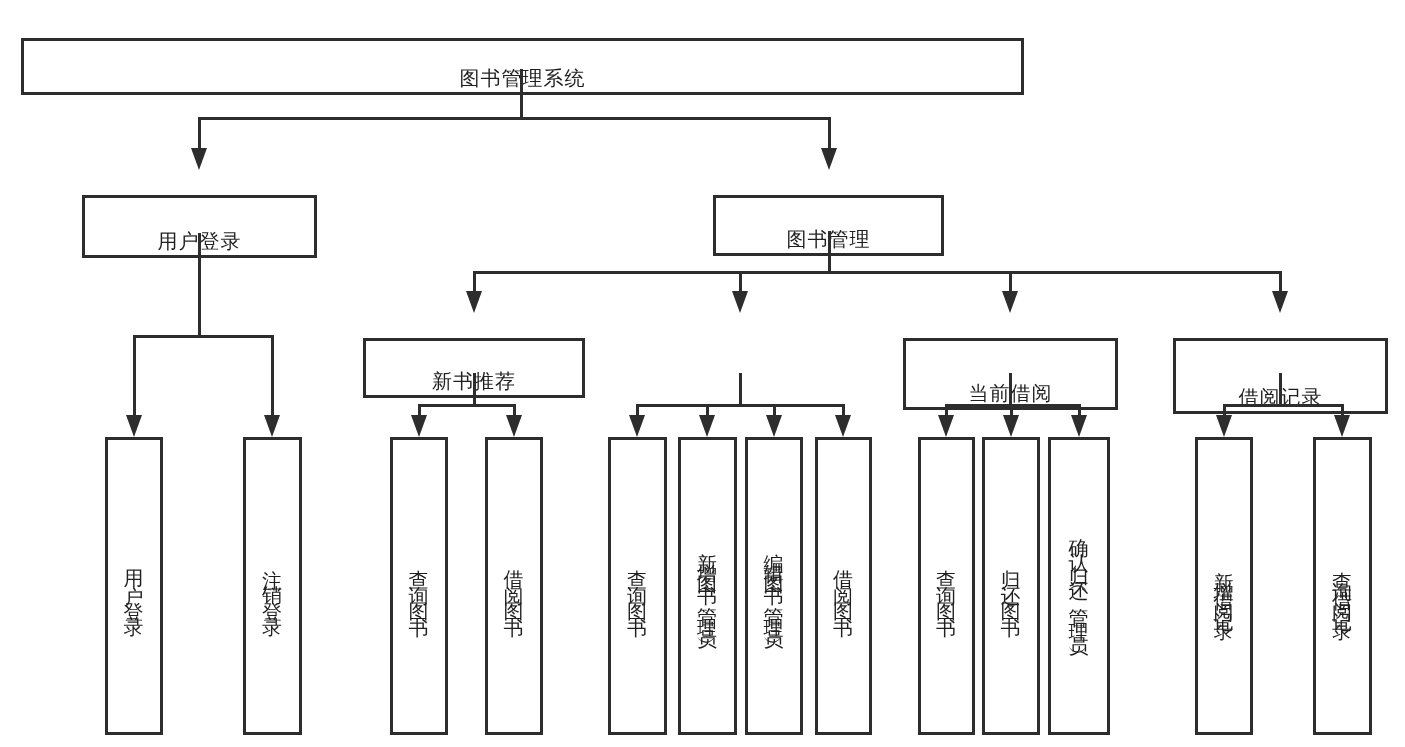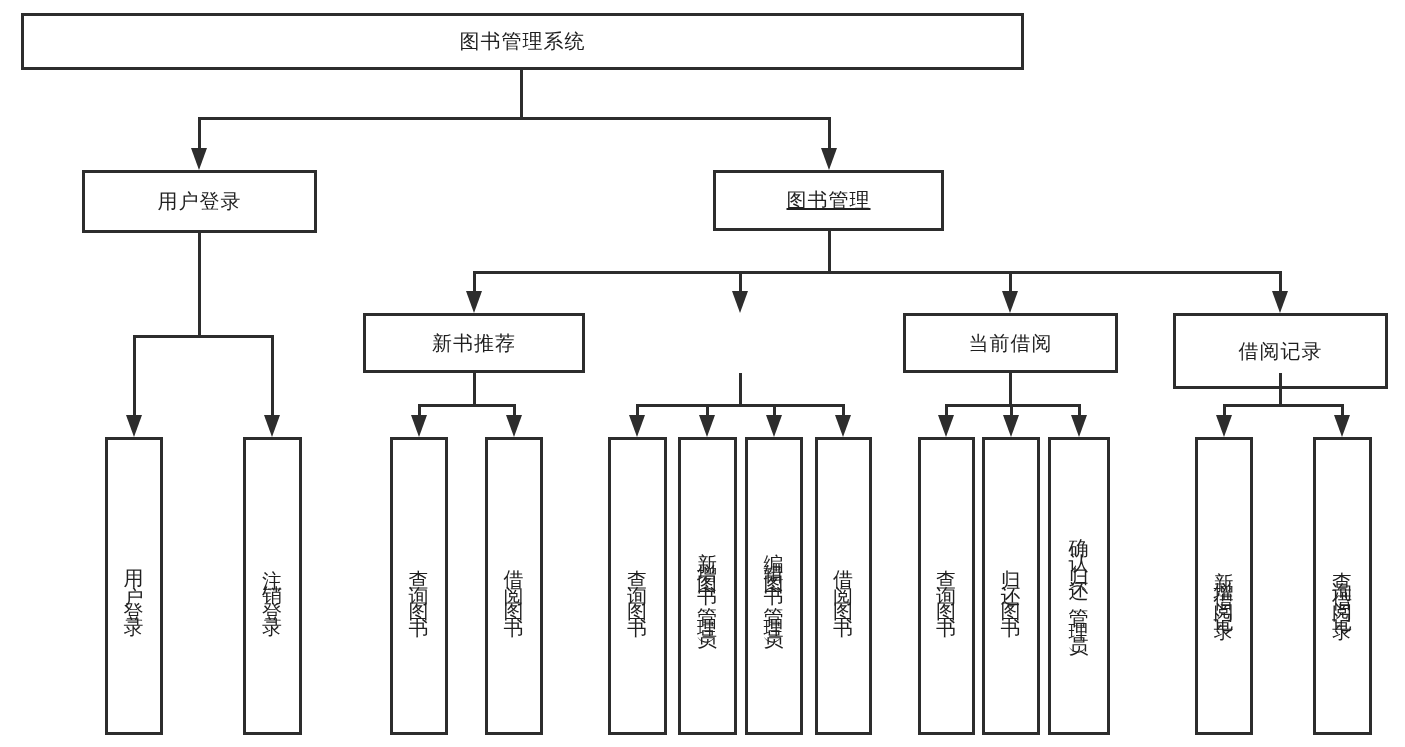--- a/index.html
+++ b/index.html
@@ -8,22 +8,22 @@
     --watermark:#c9c9c9;
     --background:#ffffff;
   }
   *{margin:0;padding:0;box-sizing:border-box;}
   html,body{width:1405px;height:747px;background:var(--background);
     font-family:"Liberation Sans","DejaVu Sans",sans-serif;overflow:hidden;}
   .stage{position:relative;width:1405px;height:747px;background:var(--background);}
 
   
   .box{position:absolute;background:#fff;border:3px solid var(--line);
-    display:flex;align-items:center;justify-content:center;
-    color:var(--text);font-size:20px;letter-spacing:1px;}
+    display:flex;align-items:flex-end;justify-content:center;
+    color:var(--text);font-size:20px;letter-spacing:1px;margin-top:25px;}
 
   
   .vbox{position:absolute;background:#fff;border:3px solid var(--line);
     display:flex;align-items:center;justify-content:center;color:var(--text);}
   .vlabel{writing-mode:vertical-rl;text-orientation:mixed;font-size:20px;line-height:1;}
   .t4{letter-spacing:16px;}
   .t6{letter-spacing:10px;}
   .t8{letter-spacing:14px;}
   .t9{letter-spacing:11px;}
 
@@ -49,39 +49,39 @@
   <div class="vl" style="left:520px;top:69px;height:50px;"></div>
   <div class="hl" style="left:198px;top:117px;width:633px;"></div>
   <div class="vl" style="left:198px;top:117px;height:34px;"></div>
   <div class="vl" style="left:828px;top:117px;height:34px;"></div>
   <div class="arrow" style="left:191px;top:148px;"></div>
   <div class="arrow" style="left:821px;top:148px;"></div>
 
   <div class="box" style="left:82px;top:170px;width:235px;height:63px;">
     <span>用户登录</span>
   </div>
-  <div class="box" style="left:713px;top:170px;width:231px;height:61px;text-decoration:underline;">
+  <div class="box" style="left:713px;top:170px;width:231px;height:61px;">
     <span>图书管理</span>
   </div>
 
   <div class="vl" style="left:828px;top:231px;height:42px;"></div>
   <div class="hl" style="left:473px;top:271px;width:809px;"></div>
   <div class="vl" style="left:473px;top:271px;height:23px;"></div>
   <div class="vl" style="left:739px;top:271px;height:23px;"></div>
   <div class="vl" style="left:1009px;top:271px;height:23px;"></div>
   <div class="vl" style="left:1279px;top:271px;height:23px;"></div>
   <div class="arrow" style="left:466px;top:291px;"></div>
   <div class="arrow" style="left:732px;top:291px;"></div>
   <div class="arrow" style="left:1002px;top:291px;"></div>
   <div class="arrow" style="left:1272px;top:291px;"></div>
 
   <div class="box" style="left:363px;top:313px;width:222px;height:60px;">
     <span>新书推荐</span>
   </div>
-  <div class="box" style="left:903px;top:313px;width:215px;height:60px;">
+  <div class="box" style="left:903px;top:313px;width:215px;height:72px;">
     <span>当前借阅</span>
   </div>
   <div class="box" style="left:1173px;top:313px;width:215px;height:76px;">
     <span>借阅记录</span>
   </div>
 
   <div class="vl" style="left:198px;top:233px;height:104px;"></div>
   <div class="hl" style="left:133px;top:335px;width:141px;"></div>
   <div class="vl" style="left:133px;top:335px;height:82px;"></div>
   <div class="vl" style="left:271px;top:335px;height:82px;"></div>

